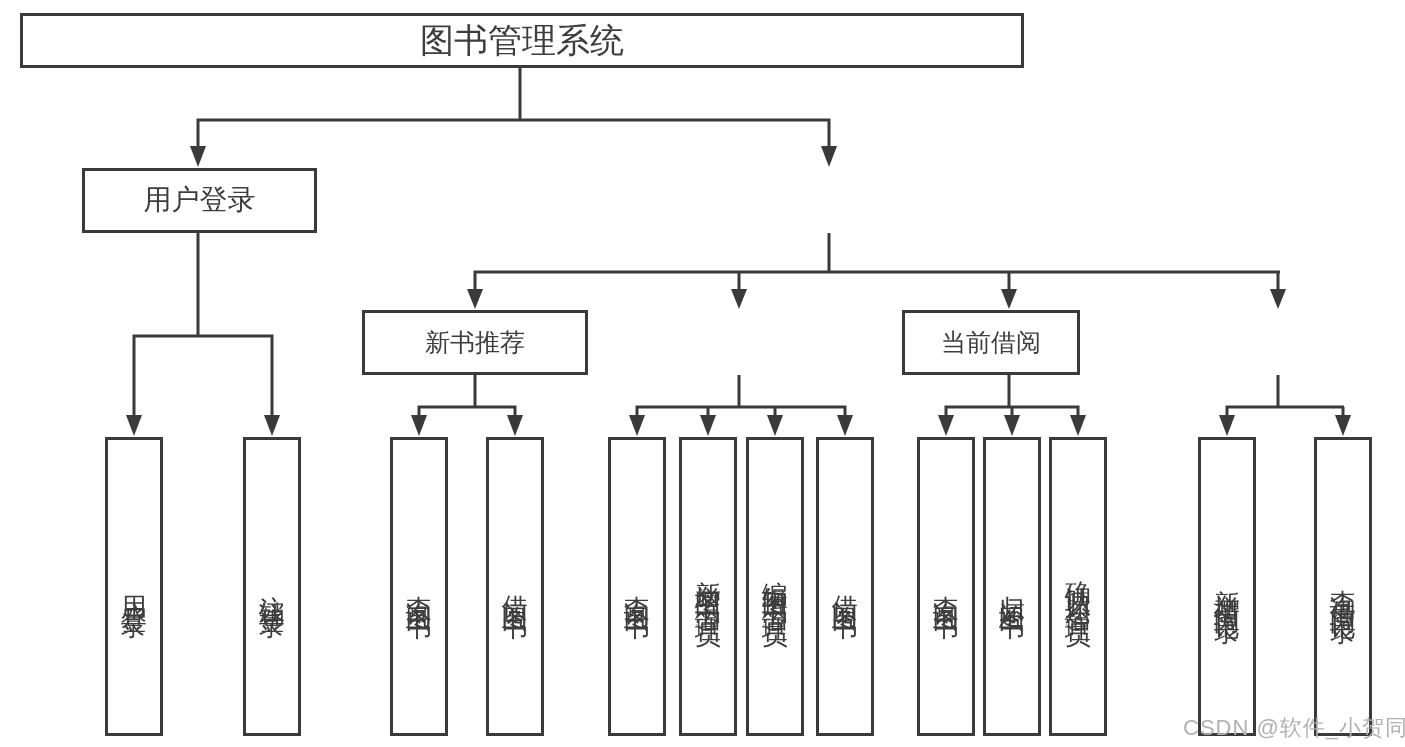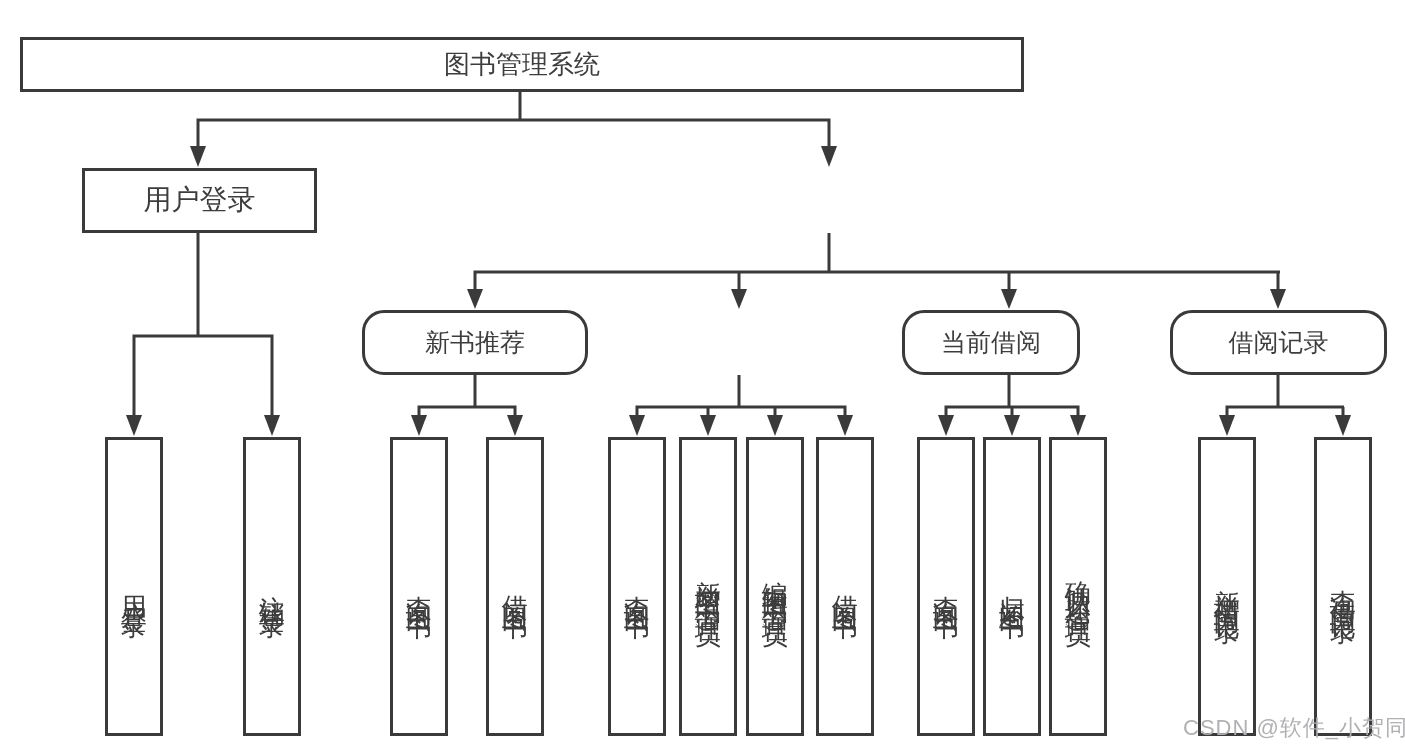--- a/index.html
+++ b/index.html
@@ -17,23 +17,23 @@
   .box {
     position:absolute;
     box-sizing:border-box;
     border:3px solid #3a3a3a;
     background:#ffffff;
     display:flex; align-items:center; justify-content:center;
     text-align:center;
     line-height:1.1;
     z-index:2;
   }
-  .root { left:20px; top:13px; width:1004px; height:55px; font-size:26px;margin-top:24px; }
+  .root { left:20px; top:13px; width:1004px; height:55px; font-size:34px; }
   .l2   { top:168px; width:235px; height:65px; font-size:28px; }
-  .l3   { top:310px; height:65px; font-size:25px;border-radius:22px; }
+  .l3   { top:310px; height:65px; font-size:25px; }
   .v {
     top:437px; width:58px; height:299px;
     font-size:26px;
     writing-mode:vertical-rl;
     text-orientation:mixed;
     letter-spacing:6px;
   }
   .watermark {
     position:absolute;
     left:1183px; top:713px;
@@ -91,21 +91,20 @@
       <polygon points="1335 415 1351 415 1343 436"></polygon>
     </g>
   </svg>
 
   <div class="box root">图书管理系统</div>
 
   <div class="box l2" style="left:82px;">用户登录</div>
 
   <div class="box l3" style="left:362px;  width:226px;">新书推荐</div>
   <div class="box l3" style="left:902px;  width:178px;">当前借阅</div>
-  <div class="box l3" style="left:1170px; width:217px;">借阅记录</div>
 
   <div class="box v" style="left:105px;">用户登录</div>
   <div class="box v" style="left:243px;">注销登录</div>
 
   <div class="box v" style="left:390px;">查询图书</div>
   <div class="box v" style="left:486px;">借阅图书</div>
 
   <div class="box v" style="left:608px;">查询图书</div>
   <div class="box v" style="left:679px;">新增图书（管理员）</div>
   <div class="box v" style="left:746px;">编辑图书（管理员）</div>

